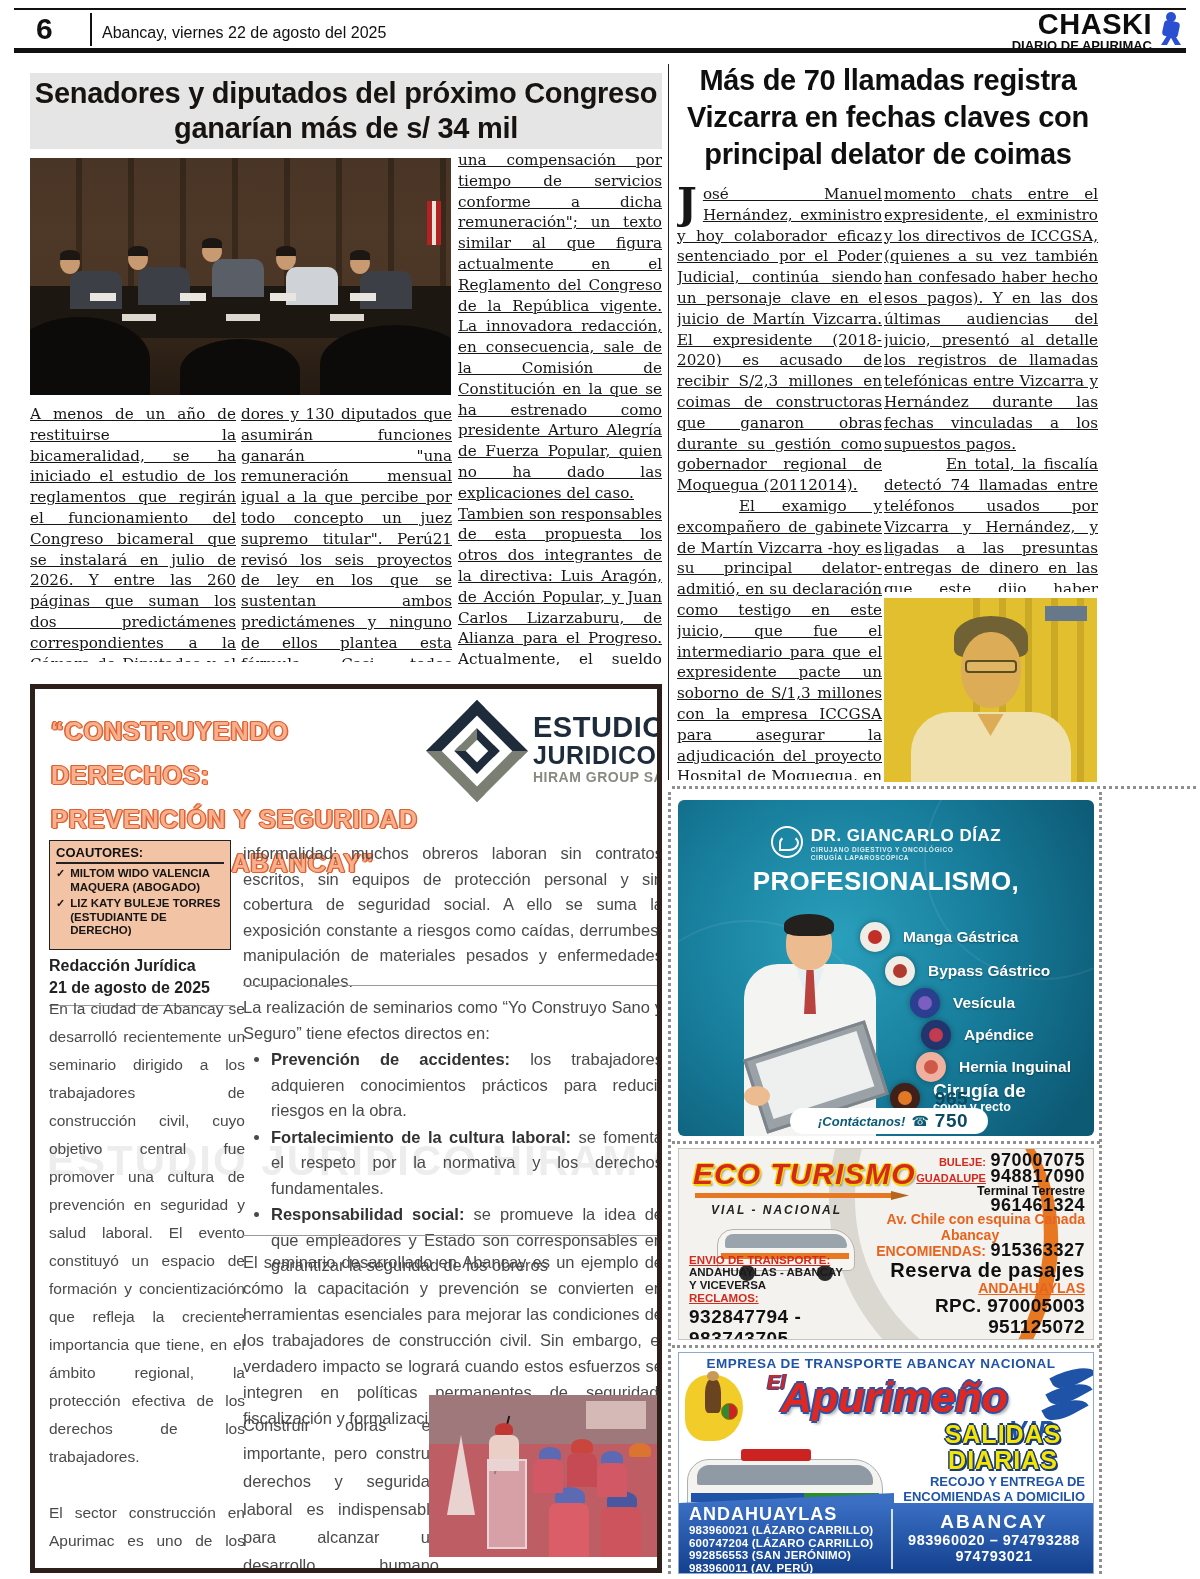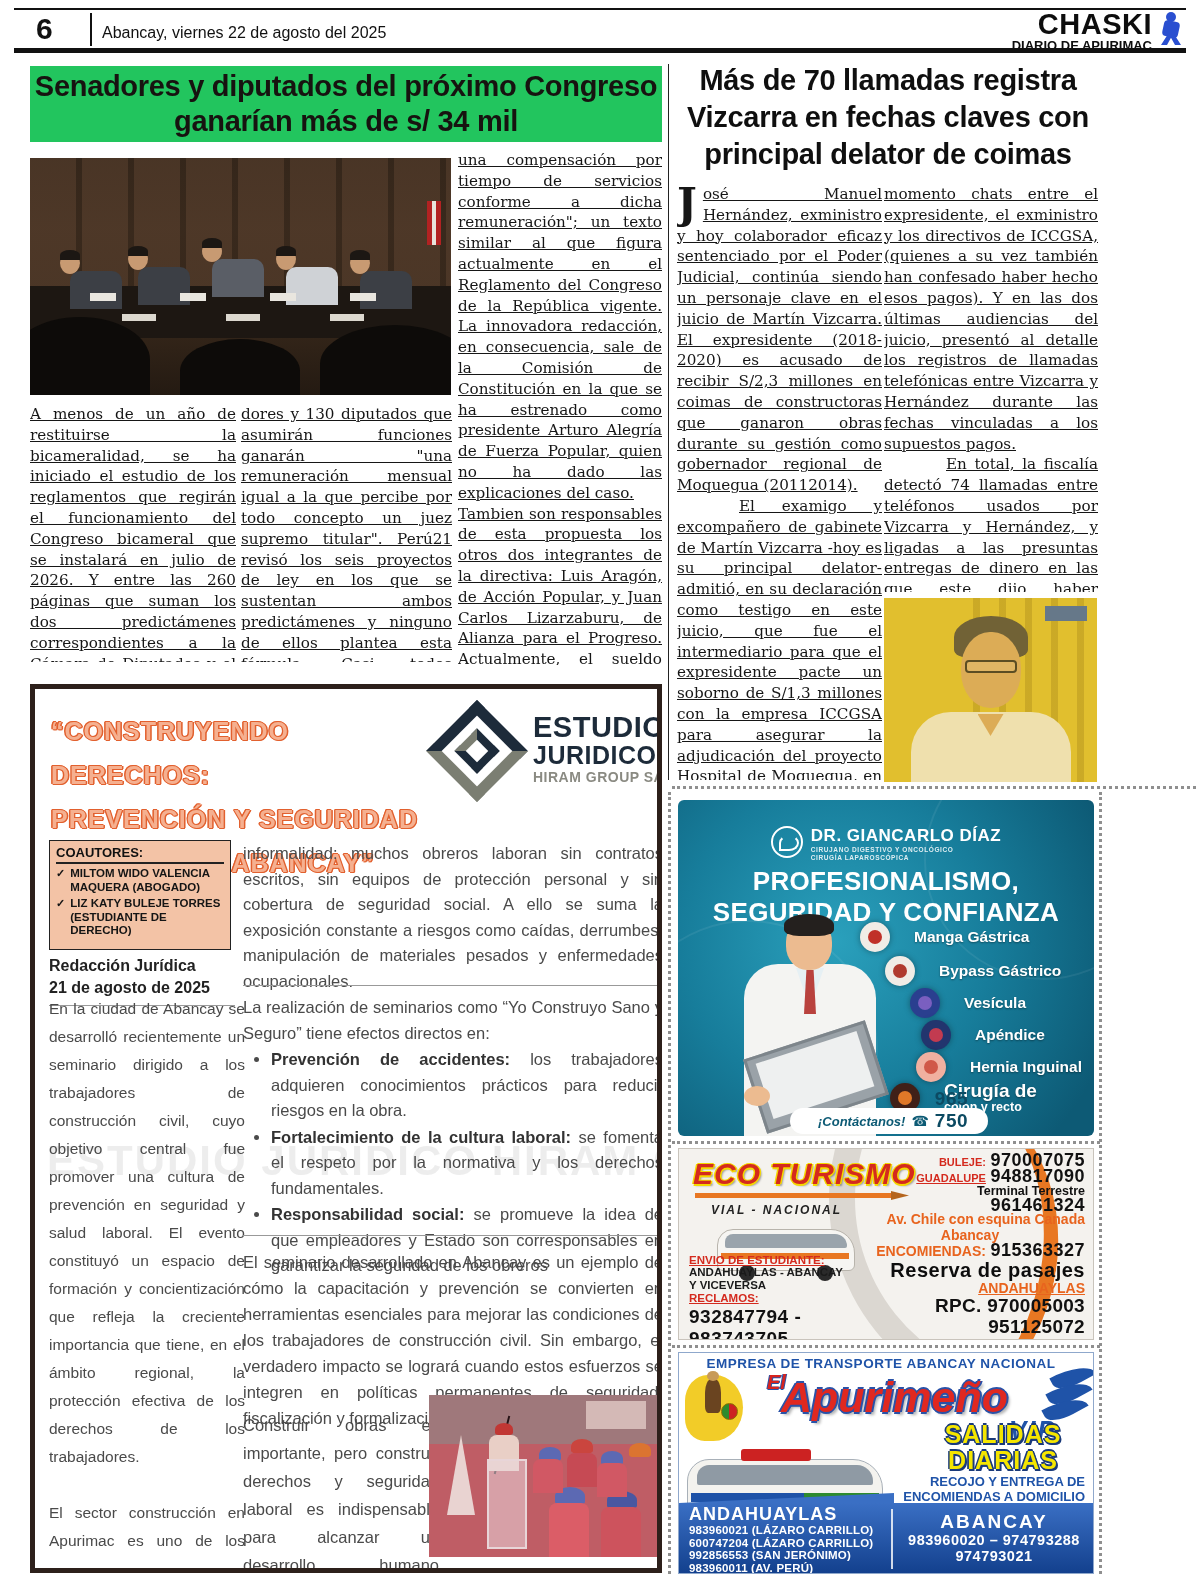--- a/index.html
+++ b/index.html
@@ -18,21 +18,21 @@
   .mascot { position:absolute; right:16px; top:12px; width:26px; height:34px; }
   .mascot .m-head { position:absolute; left:8px; top:0; width:10px; height:10px; border-radius:50%; background:#2a4fd0; }
   .mascot .m-body { position:absolute; left:5px; top:9px; width:16px; height:16px; border-radius:4px; background:#2a4fd0; transform:rotate(12deg); }
   .mascot .m-leg { position:absolute; left:3px; top:22px; width:20px; height:11px; background:#2a4fd0; clip-path:polygon(0 100%,35% 0,65% 0,100% 100%,70% 100%,50% 35%,30% 100%); }
 
   
   .news { font-family:"DejaVu Serif", serif; font-size:15.2px; line-height:20.8px; color:#161616; text-align:justify; overflow:hidden; position:absolute;text-decoration:underline; }
   .news p + p { margin-top:0; }
   .indent { text-indent:62px; }
 
-  .lh-box { position:absolute; left:30px; top:66px; width:632px; height:76px; background:#22c55e; display:flex; align-items:center; justify-content:center; }
+  .lh-box { position:absolute; left:30px; top:73px; width:632px; height:76px; background:#e5e5e5; display:flex; align-items:center; justify-content:center; }
   .lh-box h1 { font-size:29px; line-height:35px; font-weight:800; color:#171310; text-align:center; letter-spacing:-0.3px; }
 
   .v-rule { position:absolute; left:668px; top:64px; width:1px; height:716px; background:#222; }
 
   .rh { position:absolute; left:676px; top:62px; width:424px; text-align:center; font-size:29px; line-height:37px; font-weight:800; color:#0f0f0f; letter-spacing:-0.3px; }
 
   .dropcap { float:left; font-family:"DejaVu Serif", serif; font-size:42px; line-height:36px; font-weight:700; margin:2px 6px 0 0; }
 
   
   .ph-congress { position:absolute; left:30px; top:158px; width:421px; height:237px; overflow:hidden; background:linear-gradient(#2e2318,#4a3524 30%,#3a2a1c 62%,#241a12); }
@@ -113,21 +113,21 @@
   .doc-head { position:absolute; left:0; right:0; top:66px; text-align:center; font-size:26px; line-height:31px; font-weight:800; color:#fff; letter-spacing:0.3px; }
   .doc-fig { position:absolute; left:22px; top:118px; width:210px; height:218px; }
   .df-head { position:absolute; left:86px; top:0; width:46px; height:52px; border-radius:46%; background:#ecbb90; }
   .df-hair { position:absolute; left:84px; top:-4px; width:50px; height:22px; border-radius:50% 50% 30% 30%; background:#24201e; }
   .df-coat { position:absolute; left:44px; top:46px; width:132px; height:172px; border-radius:34px 34px 0 0; background:#f4f4f2; }
   .df-shirt { position:absolute; left:96px; top:50px; width:28px; height:40px; background:#e6f0f4; clip-path:polygon(0 0,100% 0,50% 100%); }
   .df-tie { position:absolute; left:104px; top:52px; width:12px; height:44px; background:#b9423e; clip-path:polygon(20% 0,80% 0,100% 100%,0 100%); }
   .df-board { position:absolute; left:52px; top:120px; width:128px; height:78px; background:#9aa2a8; transform:rotate(-18deg); border:3px solid #7d858b; }
   .df-paper { position:absolute; left:62px; top:128px; width:106px; height:58px; background:#eef0f0; transform:rotate(-18deg); }
   .df-hand { position:absolute; left:44px; top:168px; width:26px; height:20px; border-radius:50%; background:#ecbb90; }
-  .svc { position:absolute; display:flex; align-items:center; gap:24px; }
+  .svc { position:absolute; display:flex; align-items:center; gap:13px; }
   .svc-ic { width:30px; height:30px; border-radius:50%; position:relative; flex:0 0 auto; box-shadow:0 0 6px rgba(0,0,0,.35); }
   .svc-ic::after { content:""; position:absolute; left:8px; top:8px; width:14px; height:14px; border-radius:50%; }
   .ic1 { background:#f0ece6; } .ic1::after { background:#c03028; }
   .ic2 { background:#f0ece6; } .ic2::after { background:#b03a2e; }
   .ic3 { background:#2a3f8f; } .ic3::after { background:#7a5fc0; }
   .ic4 { background:#22356e; } .ic4::after { background:#c23b50; }
   .ic5 { background:#f0b0a0; } .ic5::after { background:#d05848; }
   .ic6 { background:#402018; } .ic6::after { background:#e07828; }
   .svc-label { font-size:15.5px; font-weight:600; color:#fff; text-shadow:0 1px 2px rgba(0,0,0,.4); white-space:nowrap; }
   .svc-big { font-size:19px; font-weight:700; color:#fff; line-height:18px; text-shadow:0 1px 2px rgba(0,0,0,.4); }
@@ -402,21 +402,20 @@
     <div class="doc-logo-row">
       <span class="doc-logo-ic"></span>
       <span>
         <div class="doc-name">DR. GIANCARLO DÍAZ</div>
         <div class="doc-spec">CIRUJANO DIGESTIVO Y ONCOLÓGICO</div>
         <div class="doc-spec">CIRUGÍA LAPAROSCÓPICA</div>
       </span>
     </div>
     <div class="doc-head">
       <div>PROFESIONALISMO,</div>
-      <div>SEGURIDAD Y CONFIANZA</div>
     </div>
     <div class="doc-fig">
       <span class="df-coat"></span>
         <span class="df-shirt"></span>
         <span class="df-tie"></span>
       <span class="df-head"></span>
         <span class="df-hair"></span>
       <span class="df-board"></span>
         <span class="df-paper"></span>
         <span class="df-hand"></span>
@@ -459,21 +458,21 @@
     <div class="eco-underline"></div>
     <div class="eco-tag">VIAL - NACIONAL</div>
     <div class="eco-van">
       <span class="ev-body"></span>
         <span class="ev-win"></span>
         <span class="ev-stripe"></span>
       <span class="ev-wheel" style="left:22px;"></span>
         <span class="ev-wheel" style="left:100px;"></span>
     </div>
     <div class="eco-left">
-      <div class="eco-lbl">ENVIO DE ESTUDIANTE:</div>
+      <div class="eco-lbl">ENVIO DE TRANSPORTE:</div>
       <div class="eco-txt">ANDAHUAYLAS - ABANCAY</div>
       <div class="eco-txt">Y VICEVERSA</div>
       <div class="eco-lbl">RECLAMOS:</div>
       <div class="eco-phones">932847794 - 983743705</div>
     </div>
     <div class="eco-right">
       <div><span class="er-red">BULEJE:</span> <span class="er-num">970007075</span></div>
       <div><span class="er-red-u">GUADALUPE</span> <span class="er-num">948817090</span></div>
       <div class="er-blk">Terminal Terrestre</div>
       <div class="er-num">961461324</div>

